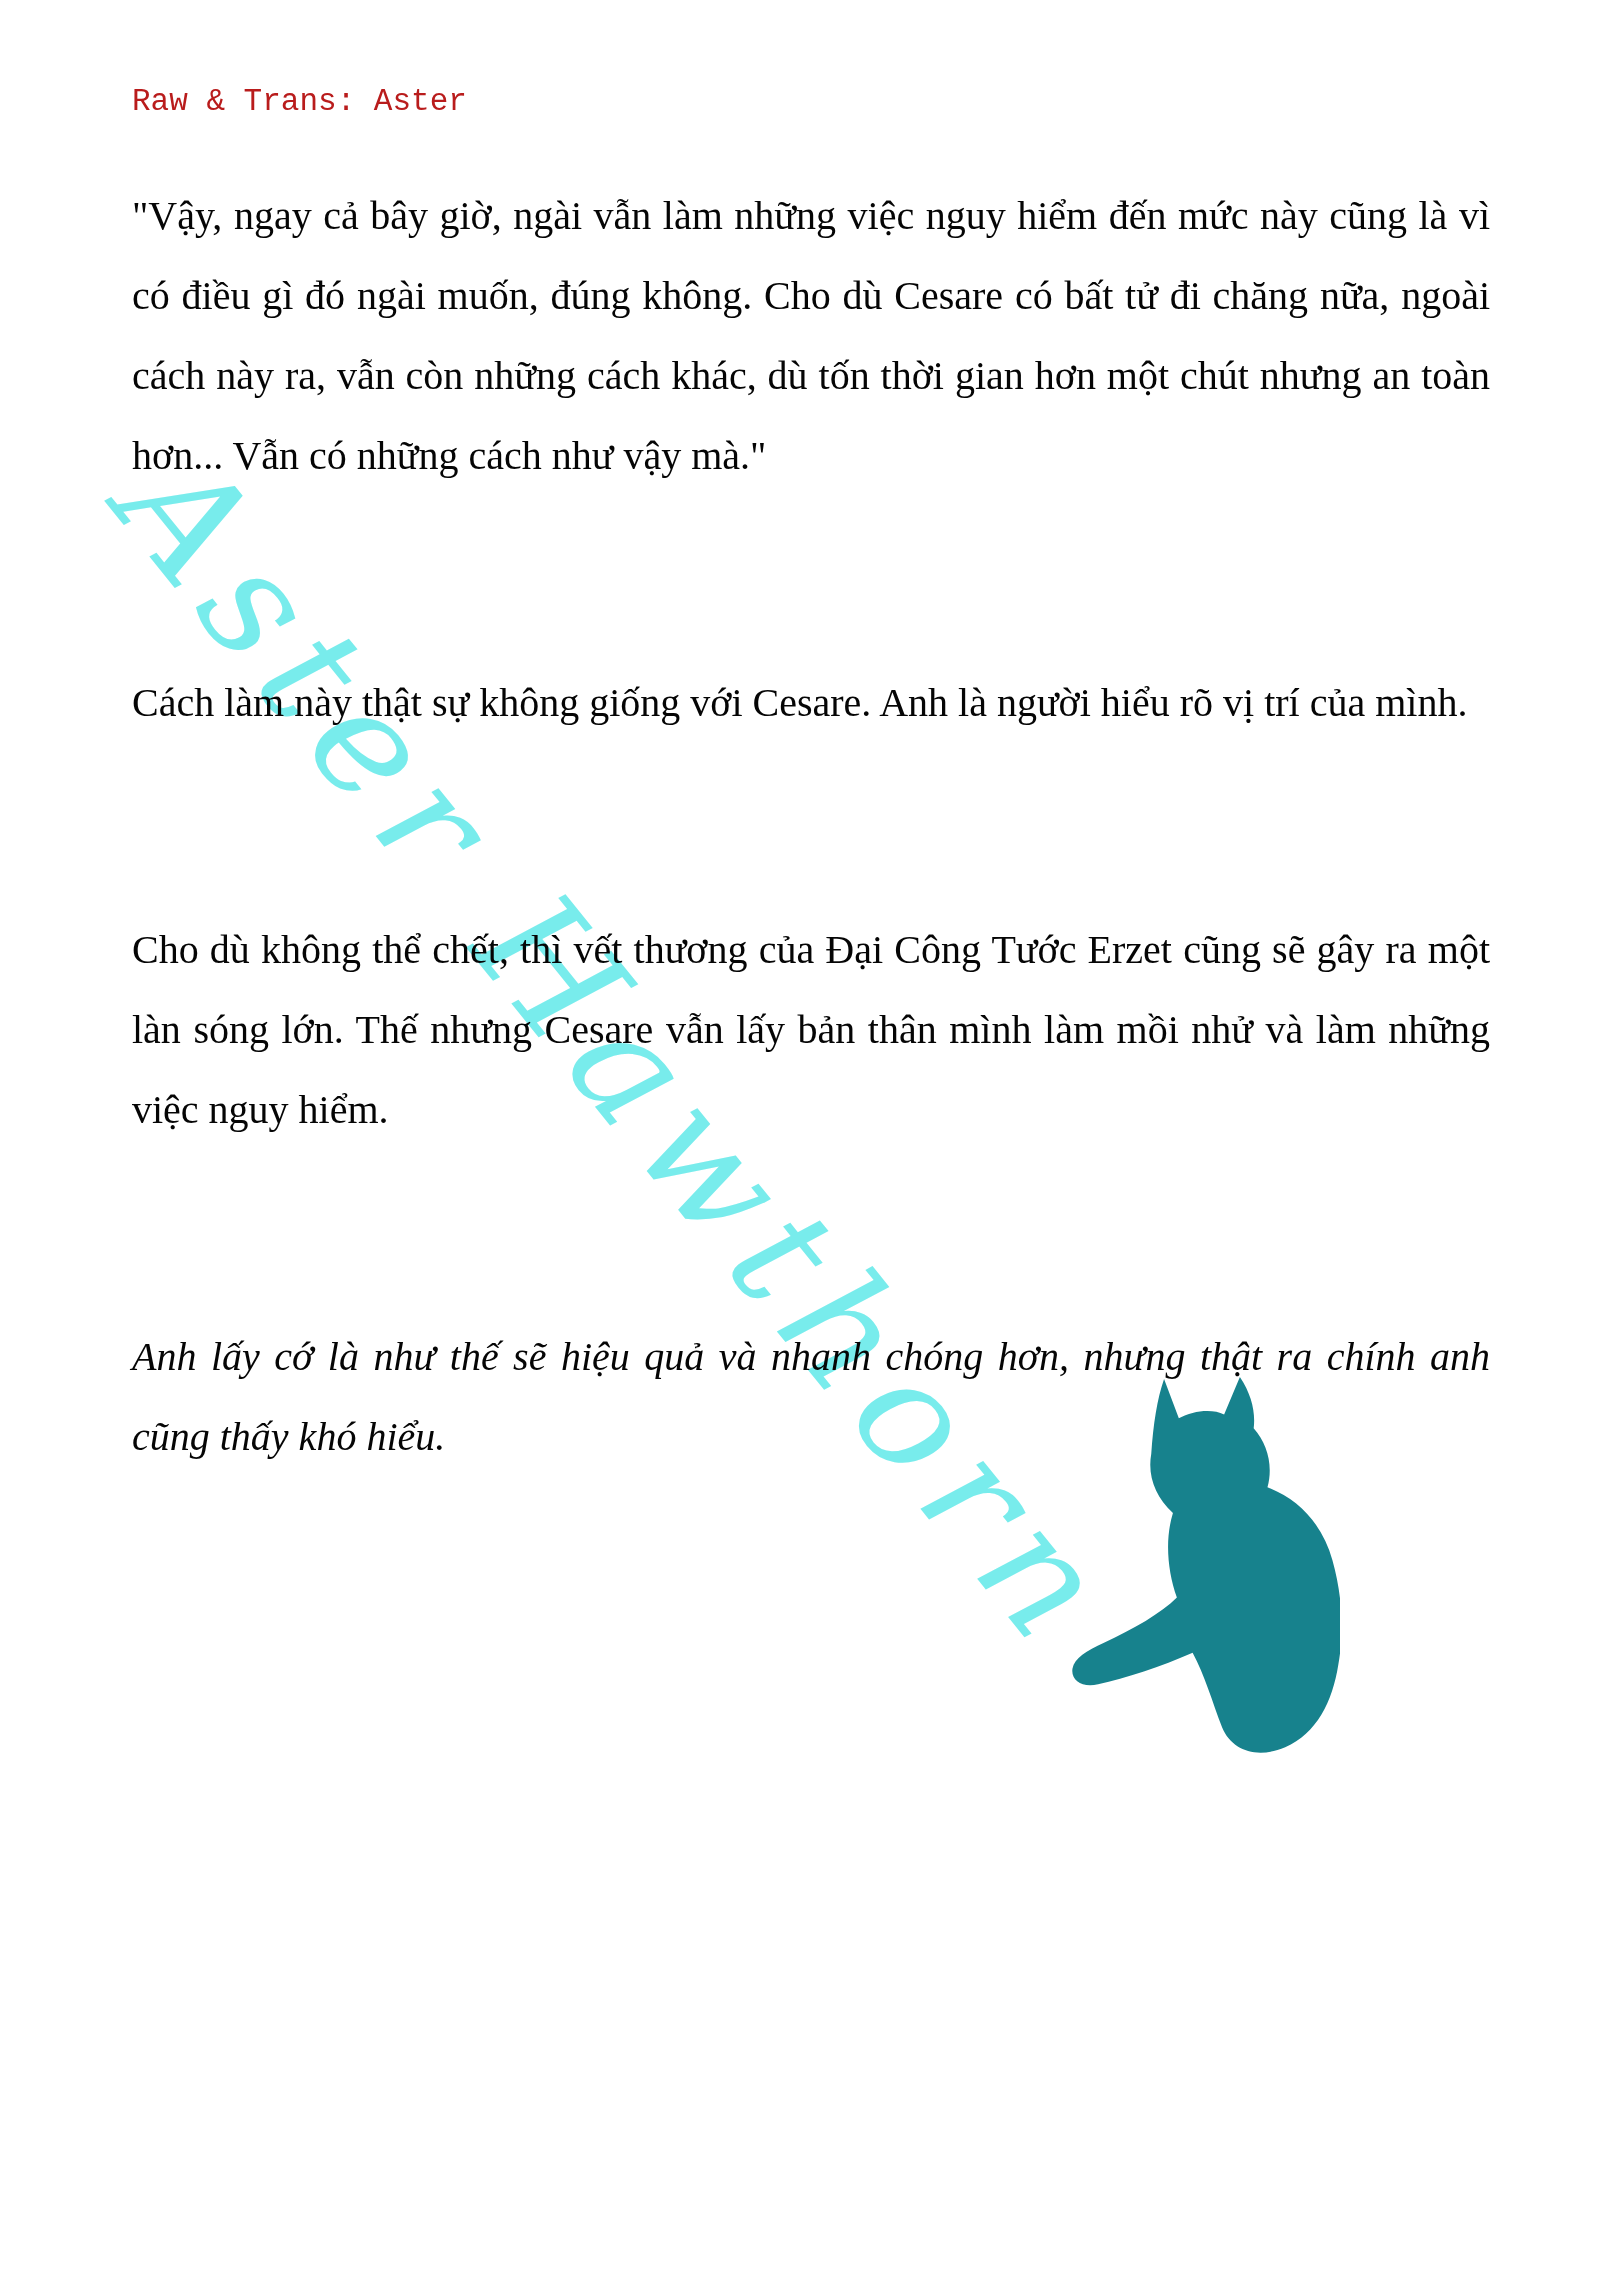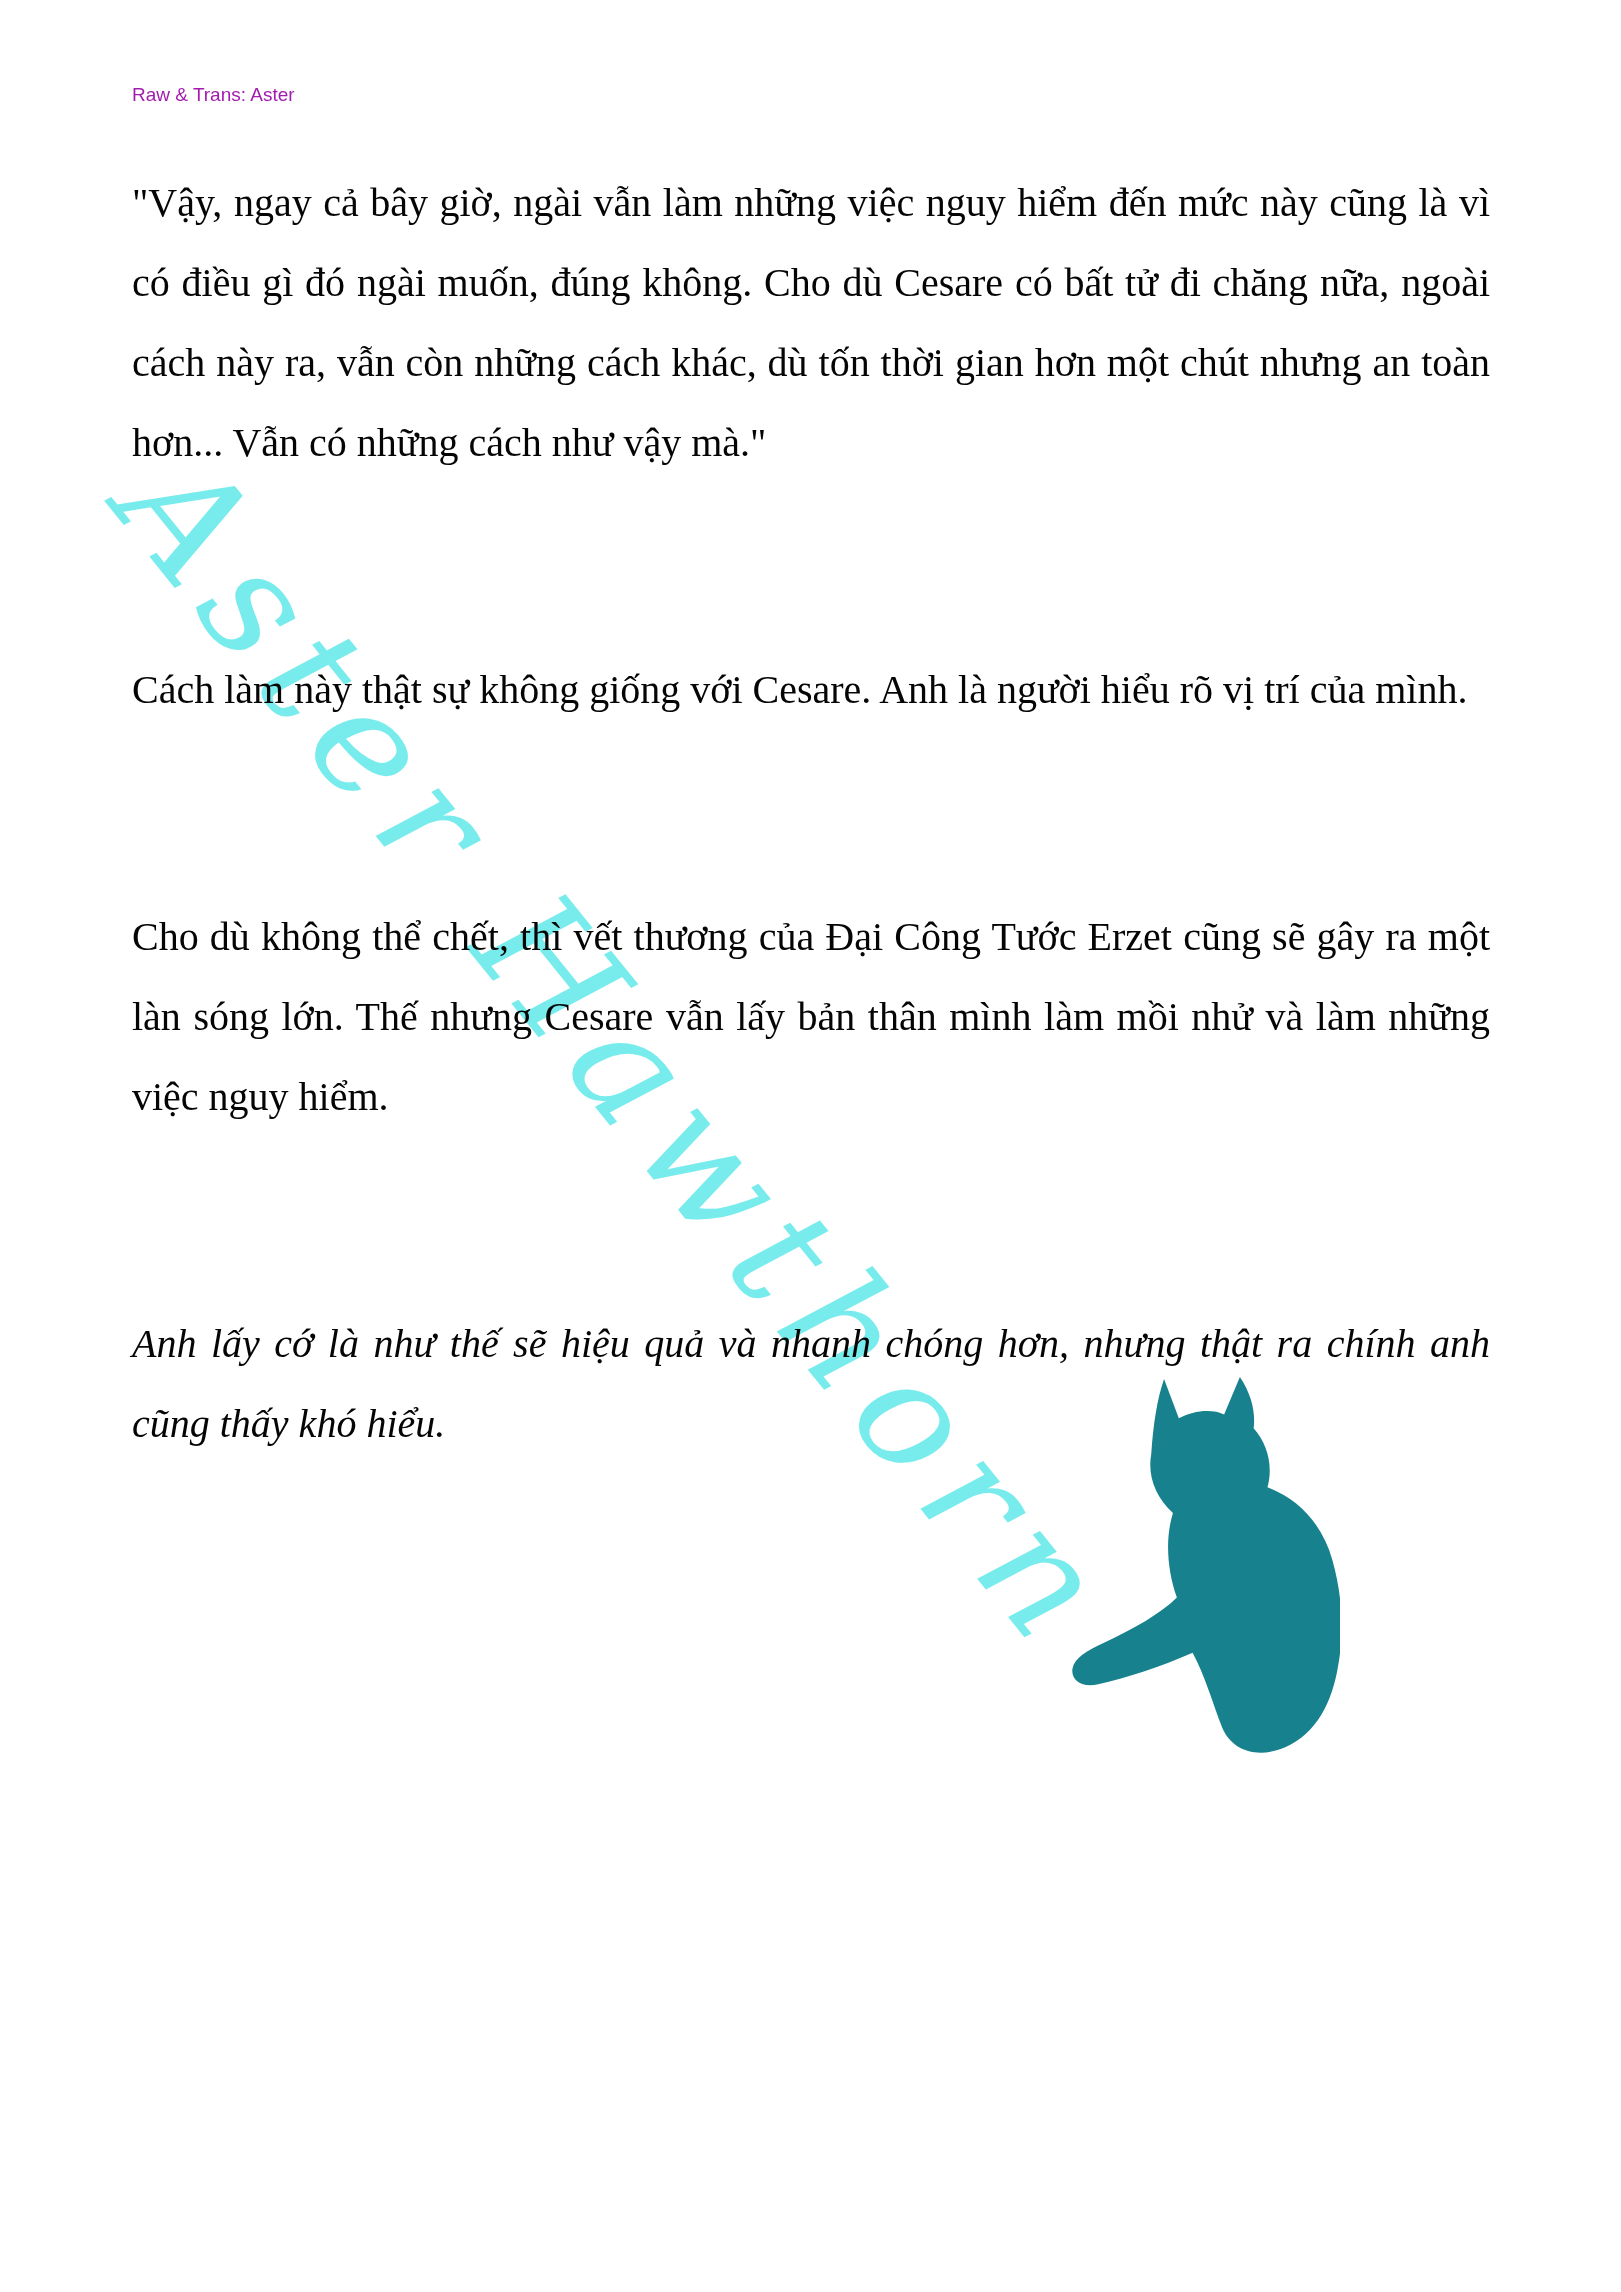--- a/index.html
+++ b/index.html
@@ -9,23 +9,23 @@
     background:#ffffff;
     overflow:hidden;
     font-family:"Liberation Serif", serif;
   }
   .content{
     position:relative;
     z-index:3;
     padding:84px 131px 0 132px;
   }
   .credit{
-    font-family:Liberation Sans, sans-serif;
-    font-size:19px;
-    color:#a21caf;
+    font-family:Liberation Mono, monospace;
+    font-size:31px;
+    color:#b91c1c;
     margin:0 0 57px 0;
   }
   .para{
     font-size:40px;
     line-height:80px;
     color:#050505;
     text-align:justify;
     margin:0 0 167px 0;
   }
   .para:last-child{margin-bottom:0;font-style:italic;}

